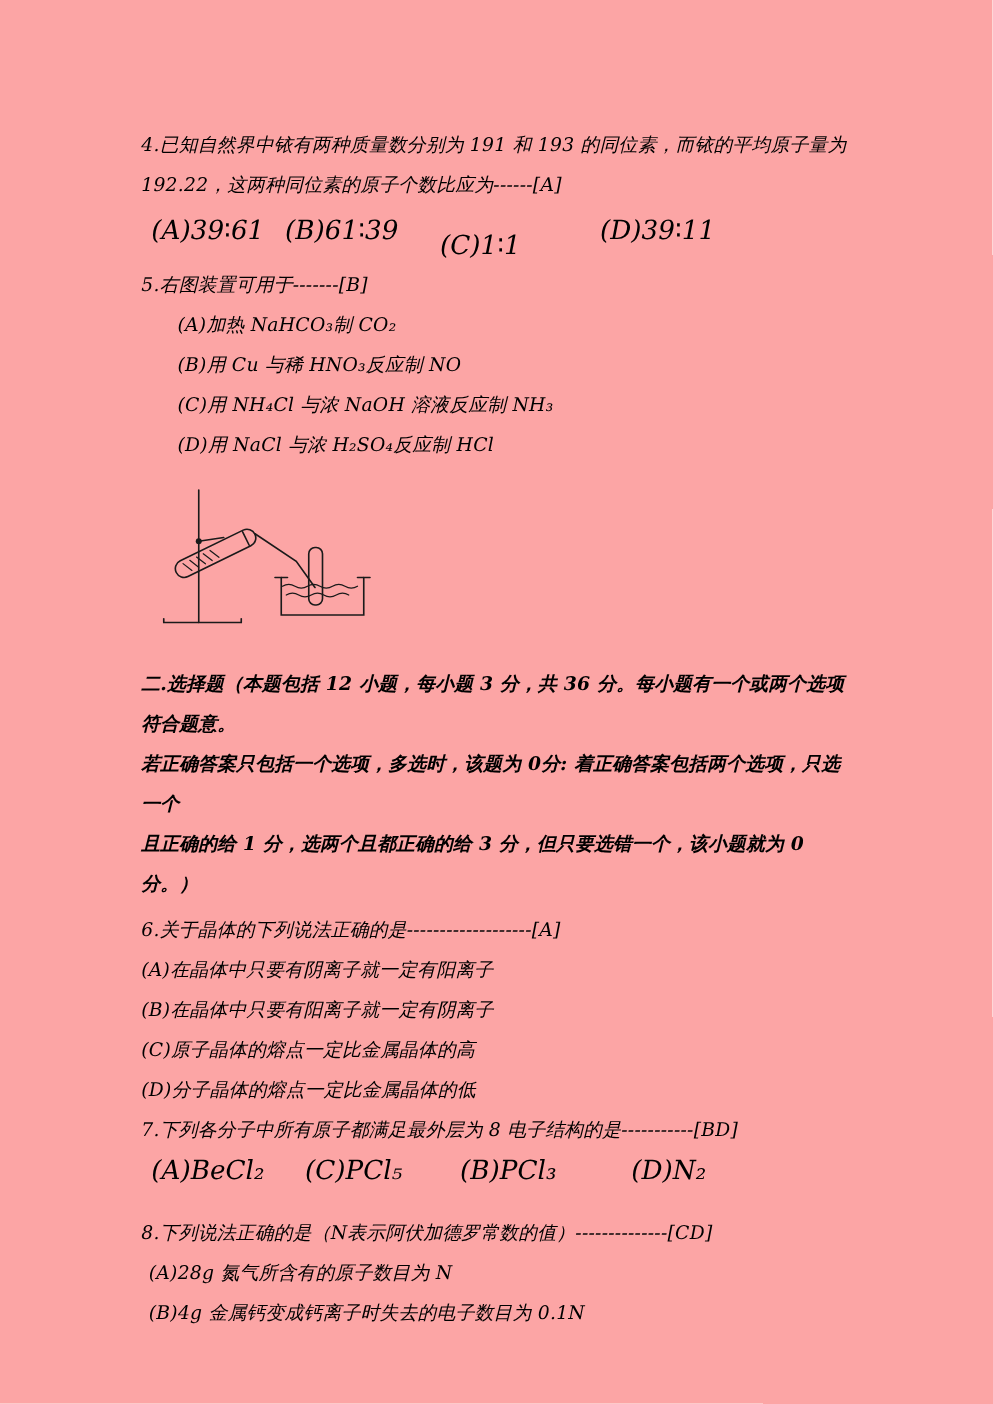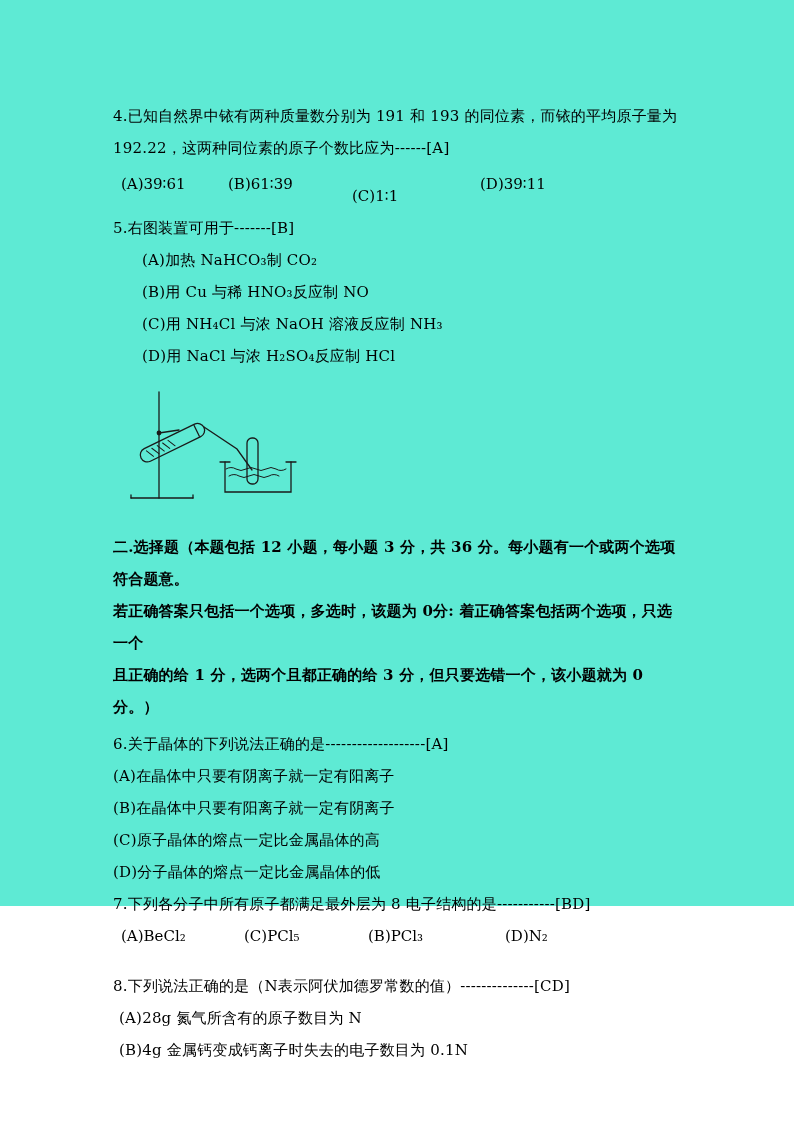--- a/index.html
+++ b/index.html
@@ -5,31 +5,32 @@
   * { margin:0; padding:0; box-sizing:border-box; }
   html,body { background:#ffffff; }
   body {
     width:794px; height:1123px;
     font-family:"DejaVu Serif","DejaVu Sans","Liberation Serif",serif;
     color:#000000;
     overflow:hidden;
   }
   .page {
     position:relative;
-    width:794px; height:906px;
+    width:794px; height:1123px;
     padding:100px 108px 0 113px;
-    background:#5eead4;
+    background:#fca5a5;
+    font-style:italic;
   }
   .line {
     font-size:15px;
     line-height:32px;
     letter-spacing:0.2px;
     white-space:pre-wrap;
   }
-  .opts-row { display:flex; line-height:32px; font-size:15px; }
+  .opts-row { display:flex; line-height:32px; font-size:21px; }
   .opts-row .opt { display:inline-block; }
   .q4-opts { margin-top:4px; padding-left:8px; }
   .q4-opts .opt:nth-child(1){ width:107px; }
   .q4-opts .opt:nth-child(2){ width:124px; }
   .q4-opts .opt:nth-child(3){ width:128px;margin-top:12px; }
   .q5 { margin-top:0; }
   .q5 .opt-line { padding-left:29px; }
   .figure-wrap { margin-top:14px; margin-left:6px; height:122px; }
   .sec2 { margin-top:23px; font-weight:bold; }
   .q6 { margin-top:5px; }

